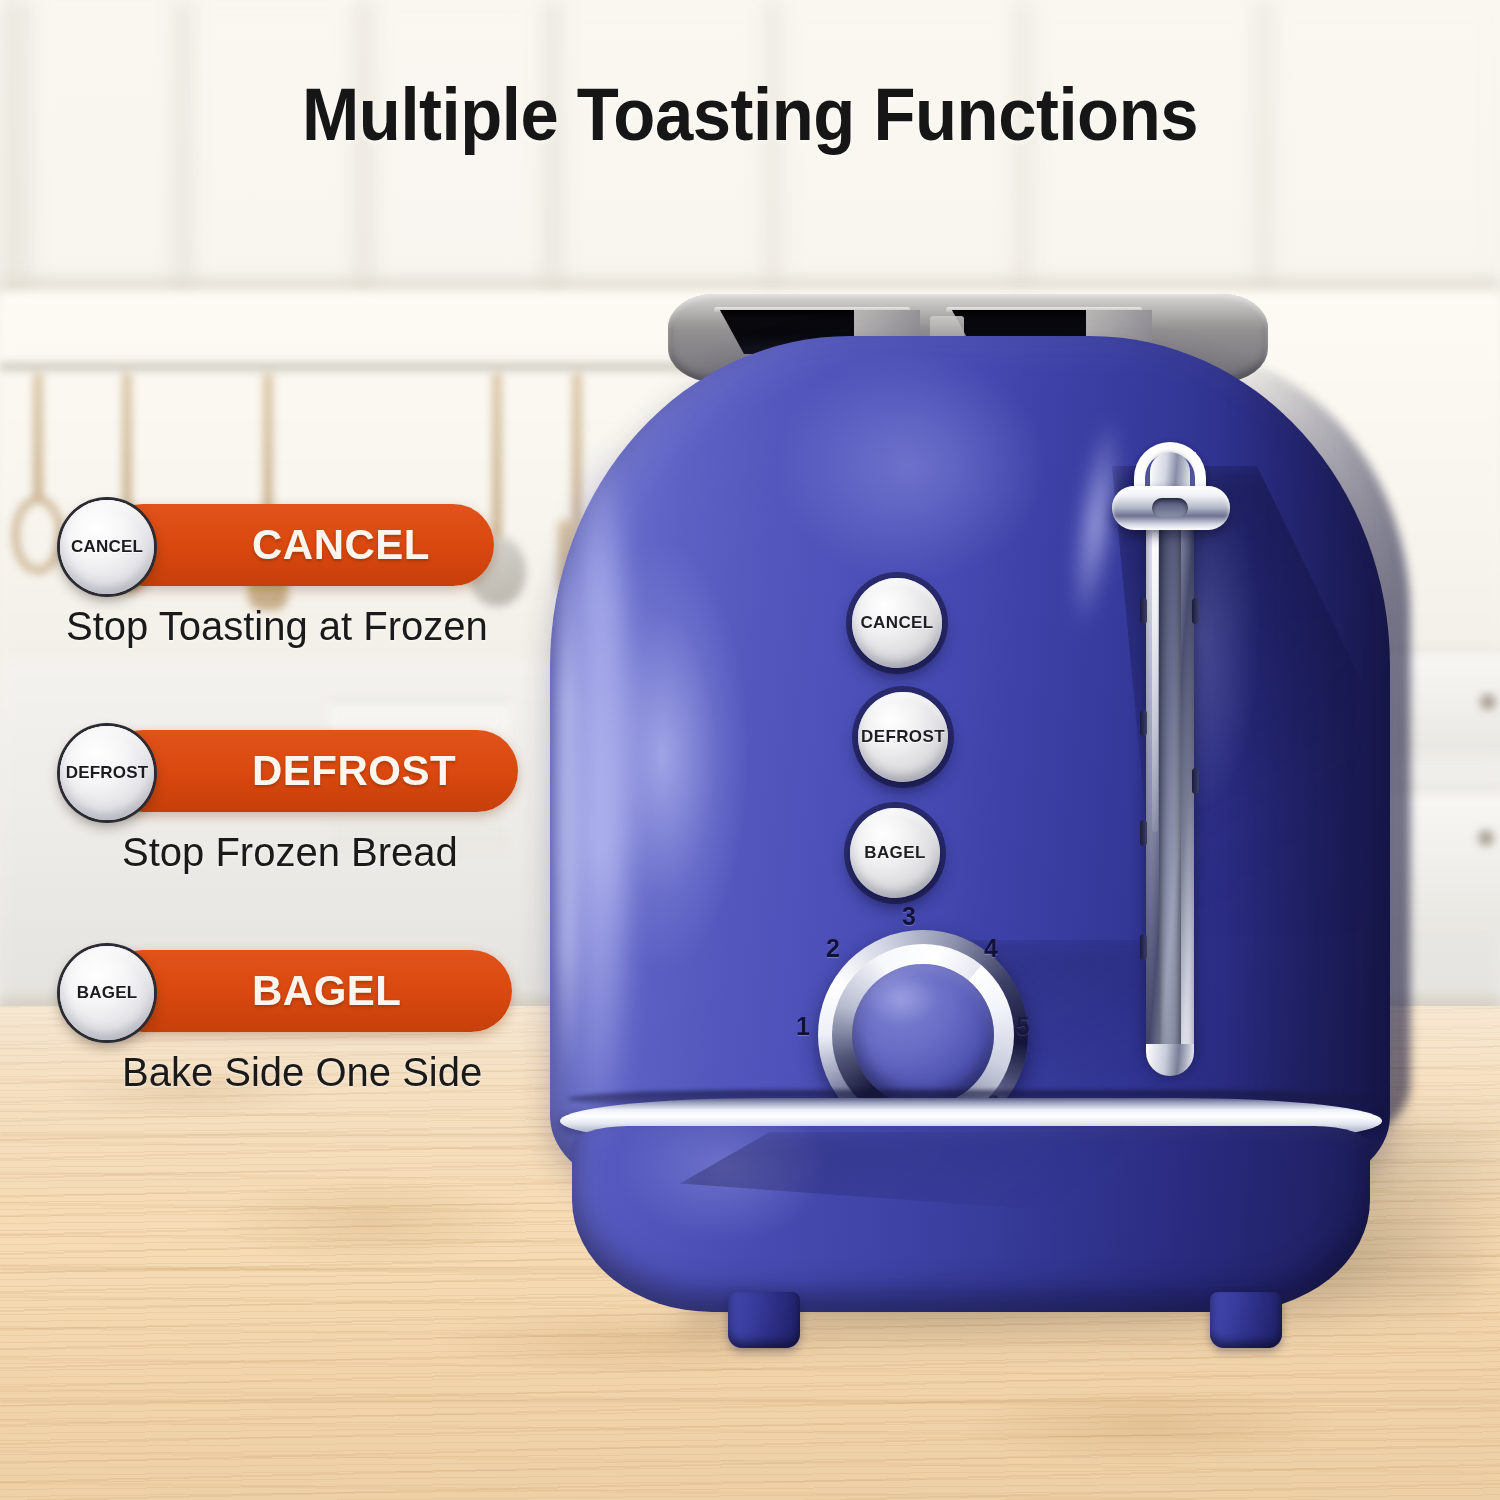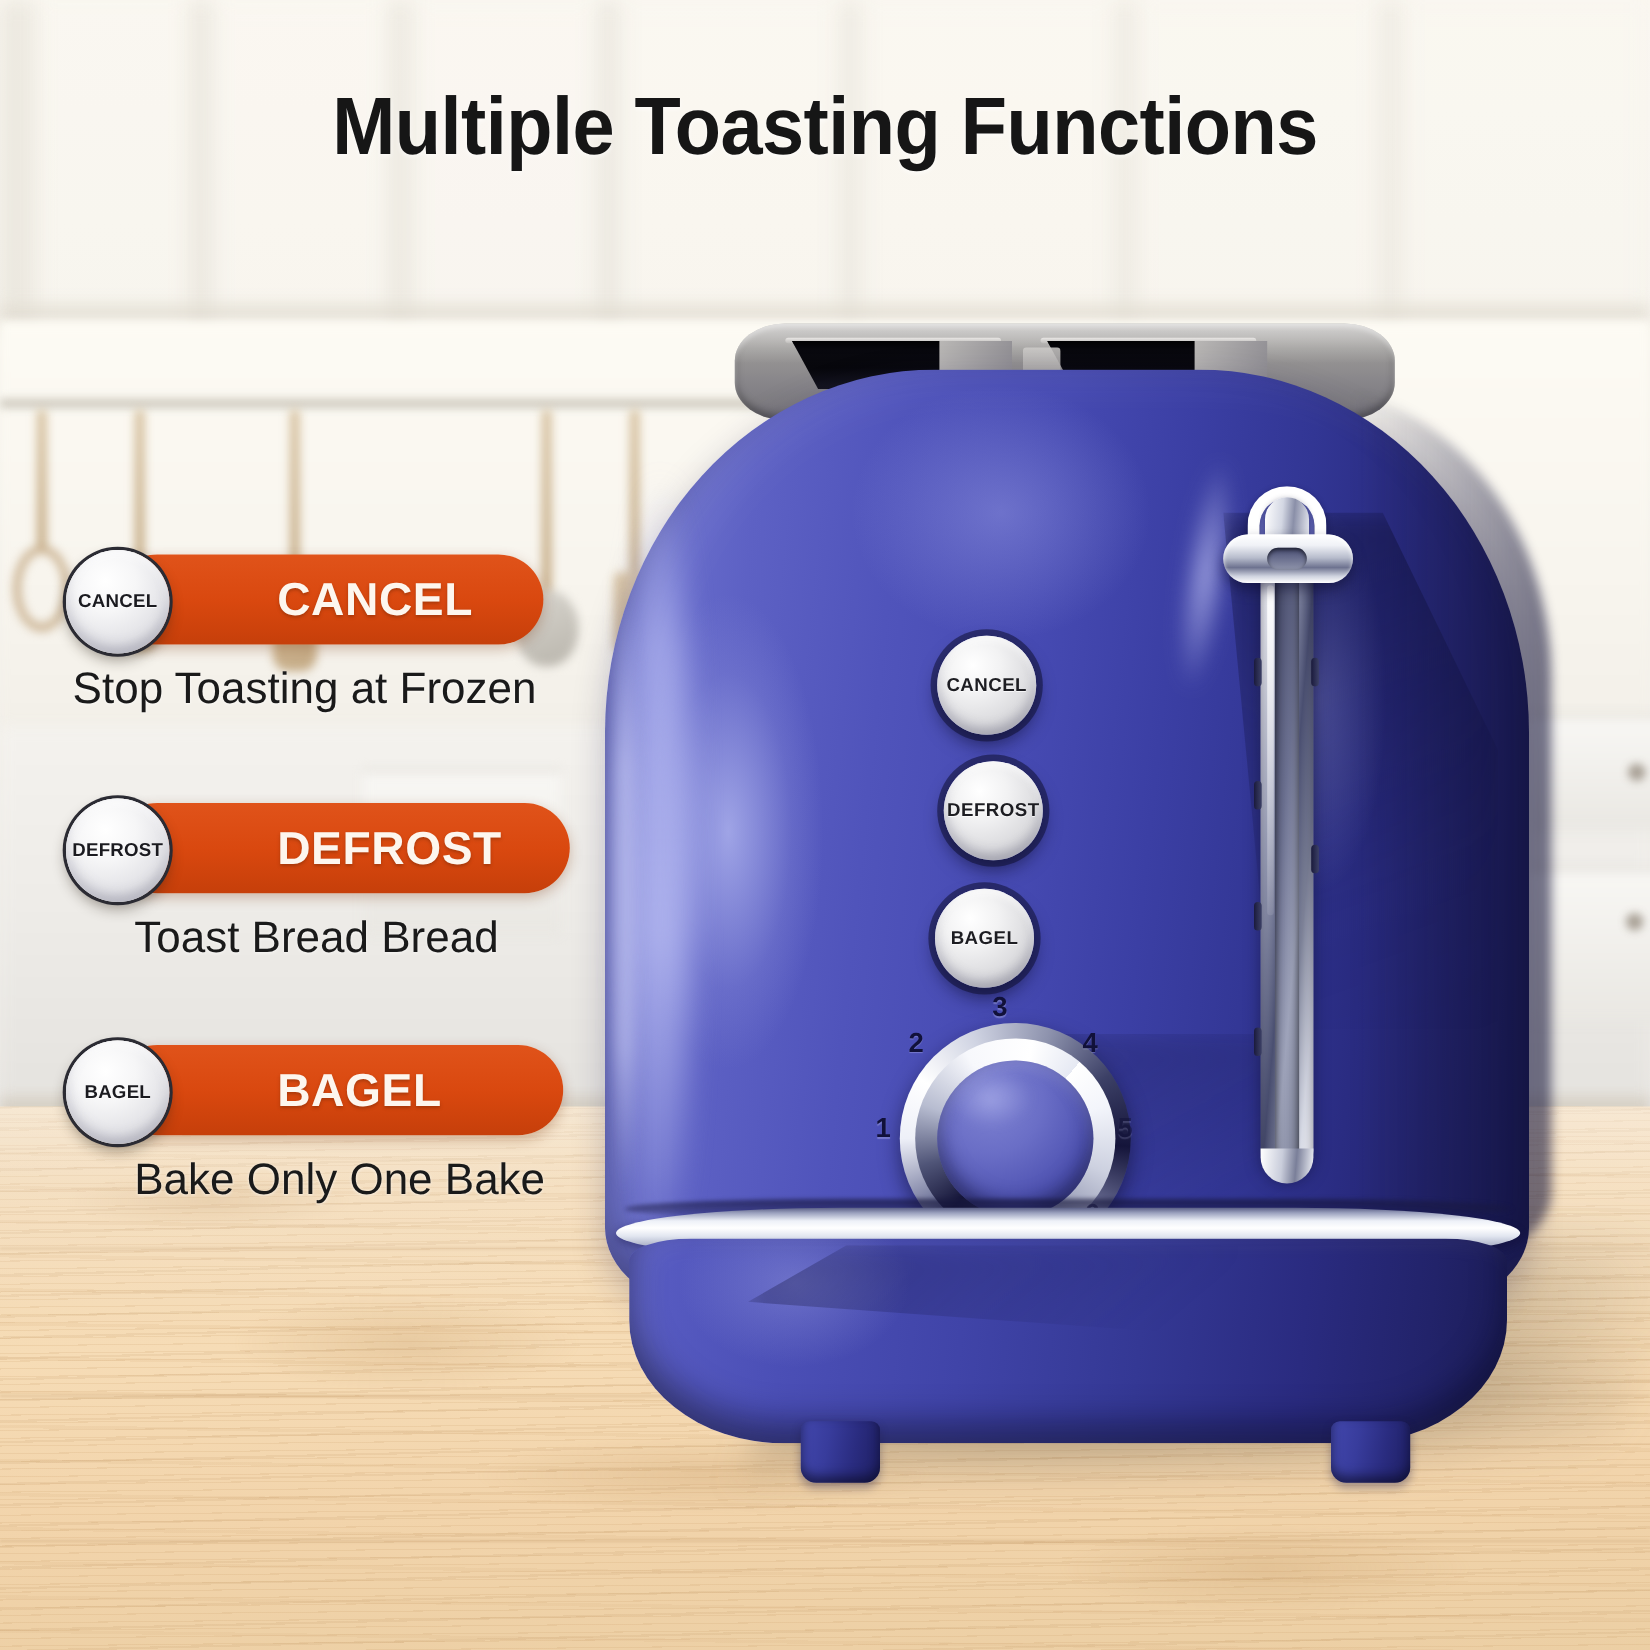--- a/index.html
+++ b/index.html
@@ -578,26 +578,26 @@
     <div class="sub">Stop Toasting at Frozen</div>
   </div>
 
   <div class="callout" id="callout-defrost">
     <div class="pill">
       <span class="pill-label">DEFROST</span>
     </div>
     <div class="badge">
       <span>DEFROST</span>
     </div>
-    <div class="sub">Toast Bread Bread</div>
+    <div class="sub">Stop Frozen Bread</div>
   </div>
 
   <div class="callout" id="callout-bagel">
     <div class="pill">
       <span class="pill-label">BAGEL</span>
     </div>
     <div class="badge">
       <span>BAGEL</span>
     </div>
-    <div class="sub">Bake Only One Bake</div>
+    <div class="sub">Bake Side One Side</div>
   </div>
 
 </div>
 
 </body></html>

